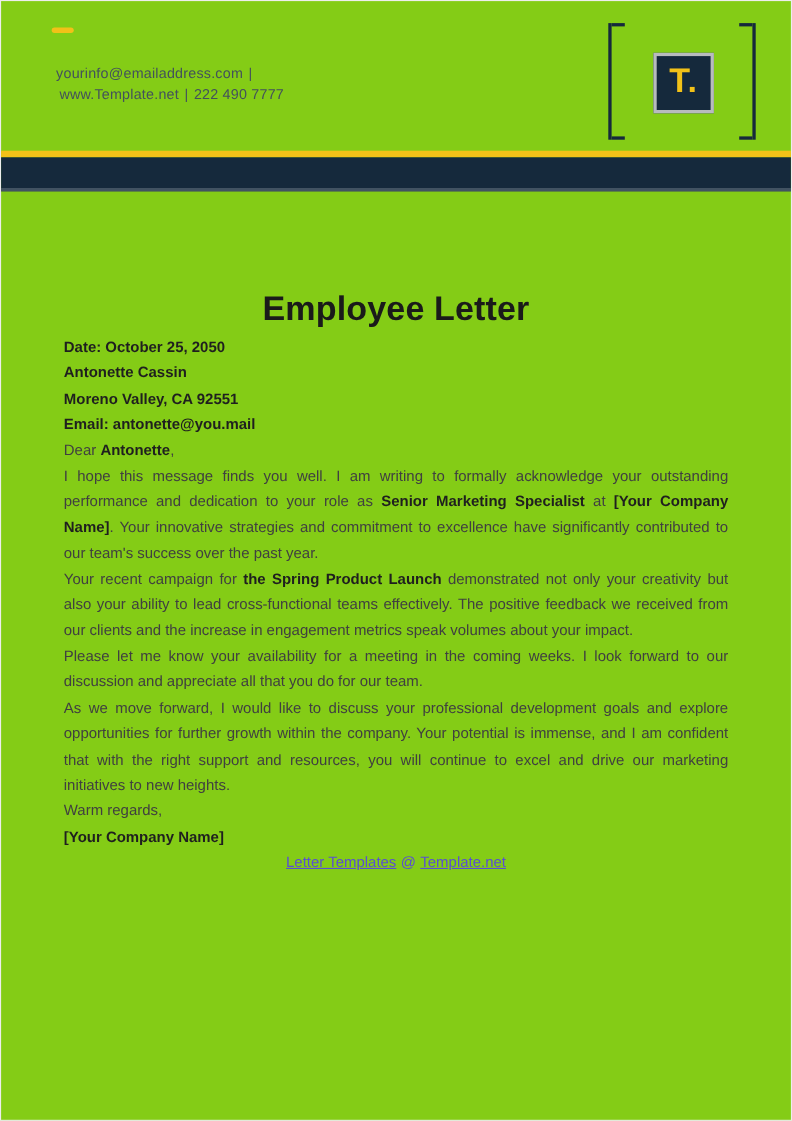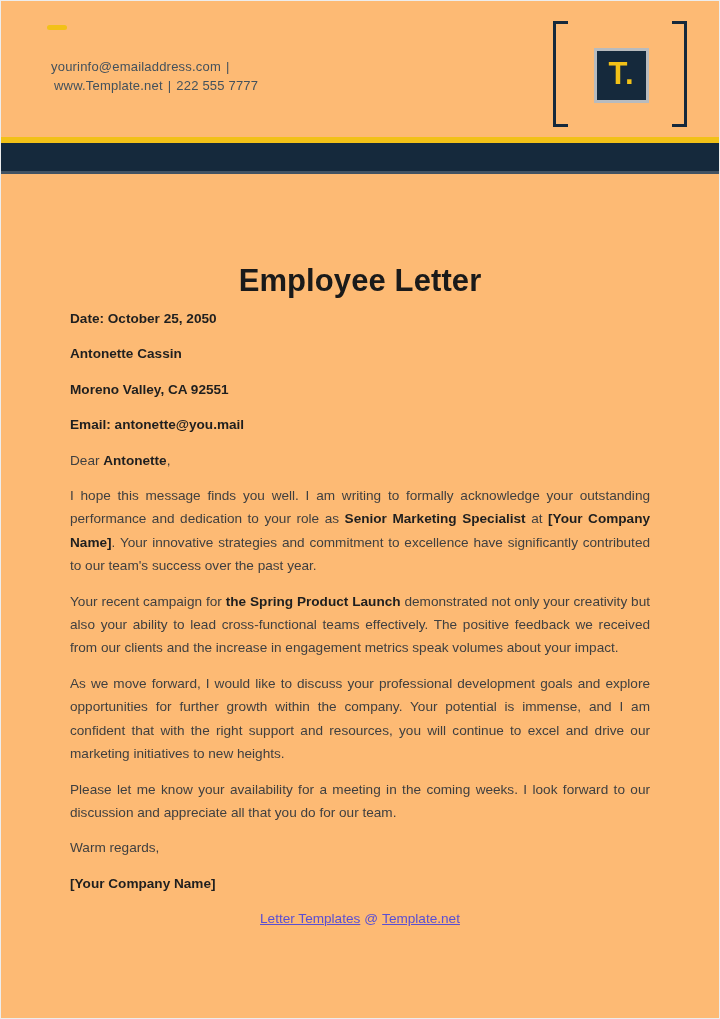--- a/index.html
+++ b/index.html
@@ -14,21 +14,21 @@
   html,body{margin:0;padding:0;}
   body{
     width:720px;height:1019px;
     background:#ffffff;
     font-family:"Liberation Sans", sans-serif;
     position:relative;
     overflow:hidden;
   }
   .page{
     position:absolute;inset:0;
-    background:#fdba74;
+    background:#84cc16;
     border:1px solid #ededed;
   }
   
   .accent-dash{
     position:absolute;left:46px;top:24px;
     width:20px;height:5px;border-radius:3px;
     background:var(--yellow);
   }
   .contact{
     position:absolute;left:50px;top:56px;
@@ -80,21 +80,21 @@
     position:absolute;left:57px;top:265px;width:604px;
     font-size:13.6px;line-height:23.4px;
     color:var(--body-text);
   }
   .letter h1{
     margin:0 0 9px 0;
     font-size:31px;line-height:29px;
     text-align:center;color:#1A1A1A;font-weight:700;
     letter-spacing:.1px;
   }
-  .letter p{margin:12px;}
+  .letter p{margin:0;}
   .meta{font-weight:700;color:var(--bold-text);}
   .b{font-weight:700;color:var(--bold-text);}
   .para{text-align:justify;}
   
   .footer{
     text-align:center;
     color:var(--link);
   }
   .flink{
     color:var(--link);
@@ -106,21 +106,21 @@
 </style>
 </head>
 <body>
 
 <div class="page">
 
   <div class="accent-dash"></div>
 
   <div class="contact">
     <div class="c-line1"><span>yourinfo@emailaddress.com</span><span class="sep">|</span></div>
-    <div class="c-line2"><span>www.Template.net</span><span class="sep">|</span><span>222 555 7777</span></div>
+    <div class="c-line2"><span>www.Template.net</span><span class="sep">|</span><span>222 490 7777</span></div>
   </div>
 
   <div class="logo">
     <div class="bracket left"></div>
     <div class="logo-square">
       <span class="logo-letter">T.</span>
     </div>
     <div class="bracket right"></div>
   </div>
 
@@ -134,23 +134,23 @@
     <p class="meta">Antonette Cassin</p>
     <p class="meta">Moreno Valley, CA 92551</p>
     <p class="meta">Email: antonette@you.mail</p>
 
     <p class="salutation"><span>Dear </span><span class="b">Antonette</span><span>,</span></p>
 
     <p class="para"><span>I hope this message finds you well. I am writing to formally acknowledge your outstanding performance and dedication to your role as </span><span class="b">Senior Marketing Specialist</span><span> at </span><span class="b">[Your Company Name]</span><span>. Your innovative strategies and commitment to excellence have significantly contributed to our team's success over the past year.</span></p>
 
     <p class="para"><span>Your recent campaign for </span><span class="b">the Spring Product Launch</span><span> demonstrated not only your creativity but also your ability to lead cross-functional teams effectively. The positive feedback we received from our clients and the increase in engagement metrics speak volumes about your impact.</span></p>
 
+    <p class="para"><span>Please let me know your availability for a meeting in the coming weeks. I look forward to our discussion and appreciate all that you do for our team.</span></p>
+
     <p class="para"><span>As we move forward, I would like to discuss your professional development goals and explore opportunities for further growth within the company. Your potential is immense, and I am confident that with the right support and resources, you will continue to excel and drive our marketing initiatives to new heights.</span></p>
-
-    <p class="para"><span>Please let me know your availability for a meeting in the coming weeks. I look forward to our discussion and appreciate all that you do for our team.</span></p>
 
     <p>Warm regards,</p>
     <p class="meta">[Your Company Name]</p>
 
     <div class="footer"><a class="flink">Letter Templates</a><span class="fsep">@</span><a class="flink">Template.net</a></div>
   </main>
 
 </div>
 
 </body></html>

